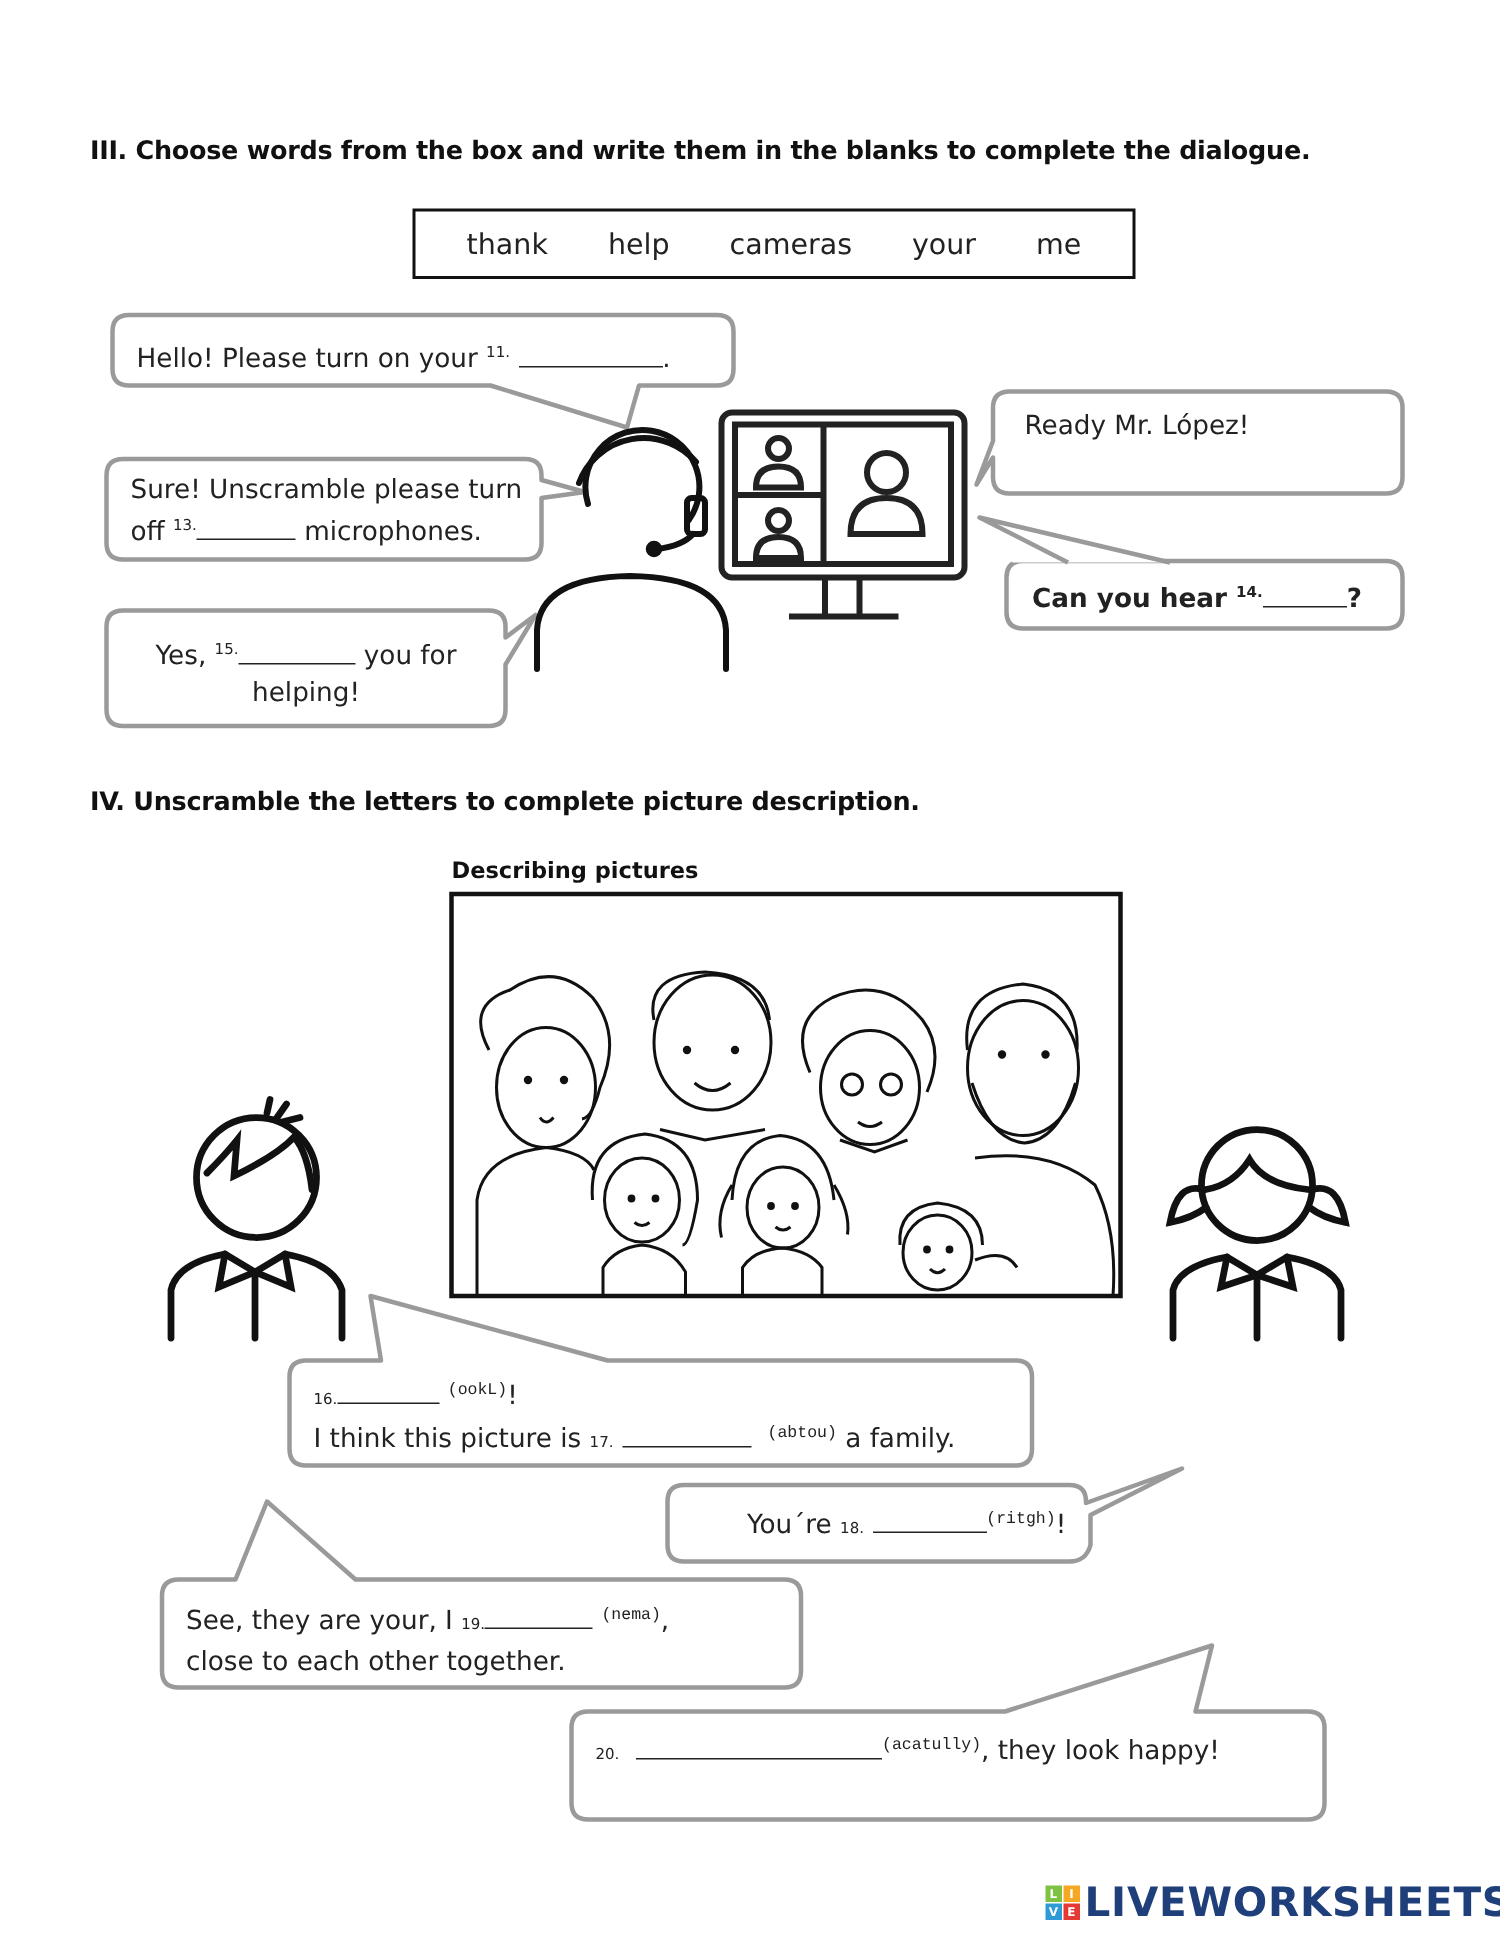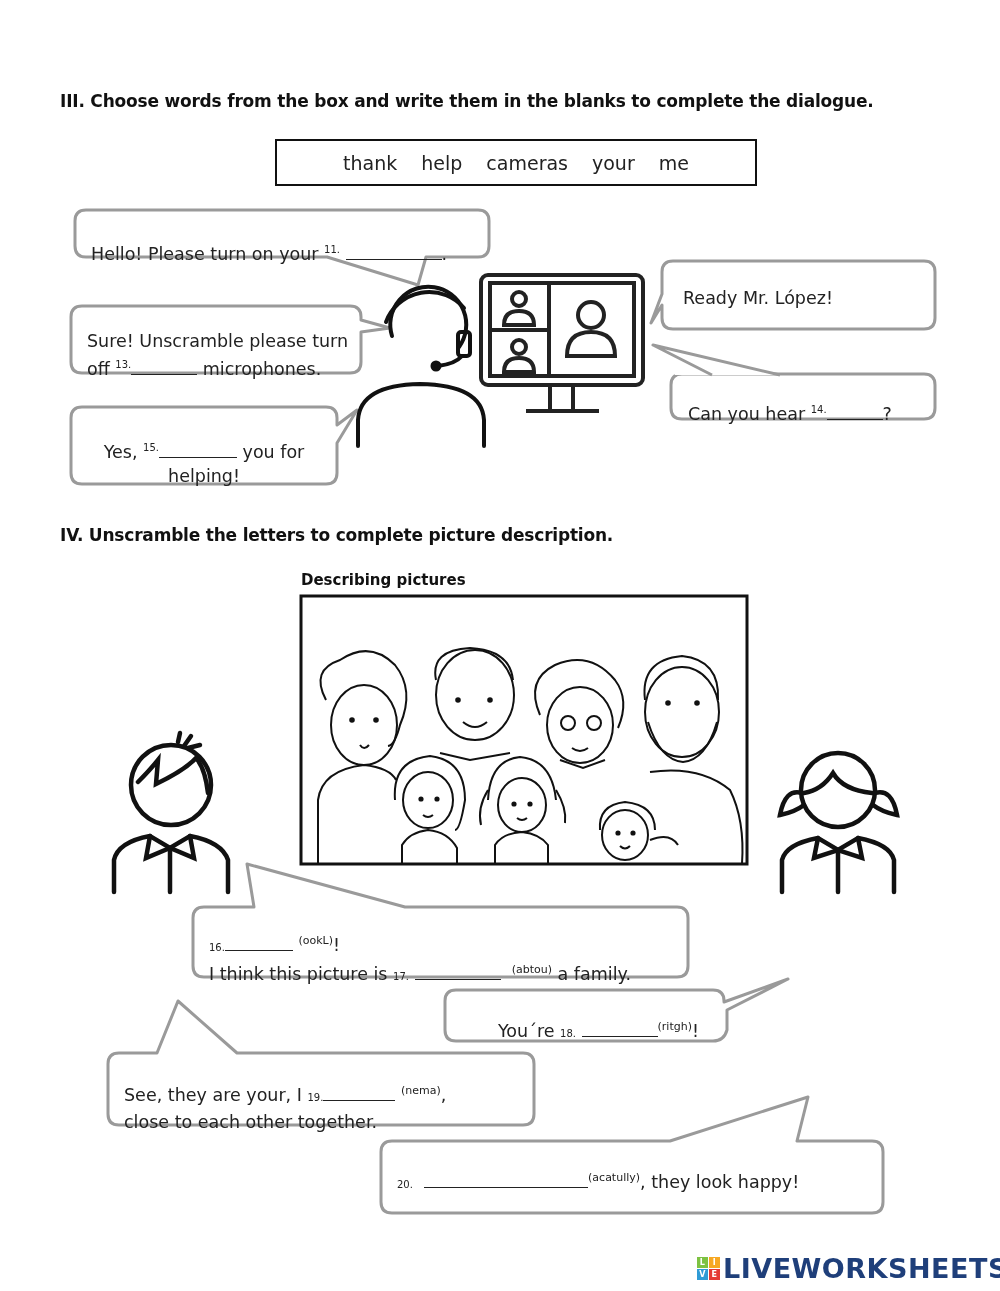--- a/index.html
+++ b/index.html
@@ -1,24 +1,24 @@
 <!DOCTYPE html>
 <html><head>
 <meta charset="utf-8">
 <style>
   html, body { margin: 0; padding: 0; background: #ffffff; }
   body { width: 1000px; height: 1291px; position: relative; overflow: hidden; font-family: "Liberation Sans", sans-serif; color: #222; }
   .abs { position: absolute; }
   .heading { font-family: "DejaVu Sans", sans-serif; font-weight: bold; font-size: 17px; color: #111; letter-spacing: -0.2px; text-align: center; }
-  .wordbox { border: 2px solid #111; display: flex; align-items: center; justify-content: center; gap: 24px; font-size: 19px; font-family: "DejaVu Sans", sans-serif; color: #222; box-sizing: border-box; }
-  .bubble-text { font-family: "DejaVu Sans", sans-serif; font-size: 17.5px; color: #222; line-height: 24px; margin-top: 14px; }
+  .wordbox { border: 2px solid #111; display: flex; align-items: center; justify-content: center; gap: 40px; font-size: 19px; font-family: "DejaVu Sans", sans-serif; color: #222; box-sizing: border-box; }
+  .bubble-text { font-family: "DejaVu Sans", sans-serif; font-size: 17.5px; color: #222; line-height: 24px; }
   .sup { font-size: 10px; vertical-align: super; }
   .sub { font-size: 10px; }
   .blank { display: inline-block; border-bottom: 1.5px solid #222; height: 16px; vertical-align: baseline; }
-  .hint { font-size: 11px; vertical-align: super; }
+  .hint { font-size: 11px; vertical-align: super; font-family: Liberation Mono, monospace; }
   svg.layer { position: absolute; left: 0; top: 0; }
   .caption { font-family: "DejaVu Sans", sans-serif; font-weight: bold; font-size: 15px; color: #111; }
   .logo { font-family: "DejaVu Sans", sans-serif; font-weight: bold; font-size: 27px; color: #1f3f7a; letter-spacing: 0.5px; display: flex; align-items: center; gap: 3px; }
   .logo-blocks { display: grid; grid-template-columns: 11px 11px; grid-template-rows: 11px 11px; gap: 1px; }
   .logo-blocks span { font-size: 8px; color: #fff; display: flex; align-items: center; justify-content: center; font-weight: bold; }
 </style>
 </head>
 <body>
 
 <div class="abs heading" style="left:60px; top:91px;">III. Choose words from the box and write them in the blanks to complete the dialogue.</div>
@@ -167,21 +167,21 @@
 
 <div class="abs bubble-text" style="left:99px; top:422px; width:210px; text-align:center;">
   <div><span>Yes, </span><span class="sup">15.</span><span class="blank" style="width:78px;"></span><span> you for</span></div>
   <div>helping!</div>
 </div>
 
 <div class="abs bubble-text" style="left:683px; top:272px;">
   <div>Ready Mr. López!</div>
 </div>
 
-<div class="abs bubble-text" style="left:688px; top:384px;">
+<div class="abs bubble-text" style="left:688px; top:384px;font-weight:bold;">
   <span>Can you hear </span><span class="sup">14.</span><span class="blank" style="width:56px;"></span><span>?</span>
 </div>
 
 <div class="abs heading" style="left:60px; top:525px;">IV.  Unscramble the letters to complete picture description.</div>
 <div class="abs caption" style="left:301px; top:571px; width:430px; text-align:left;">Describing pictures</div>
 
 <div class="abs bubble-text" style="left:209px; top:916px; line-height:22px;">
   <div><span class="sub">16.</span><span class="blank" style="width:68px; height:12px;"></span> <span class="hint">(ookL)</span><span>!</span></div>
   <div><span>I think this picture is </span><span class="sub">17.</span> <span class="blank" style="width:86px;"></span> &nbsp;<span class="hint">(abtou)</span><span> a family.</span></div>
 </div>

